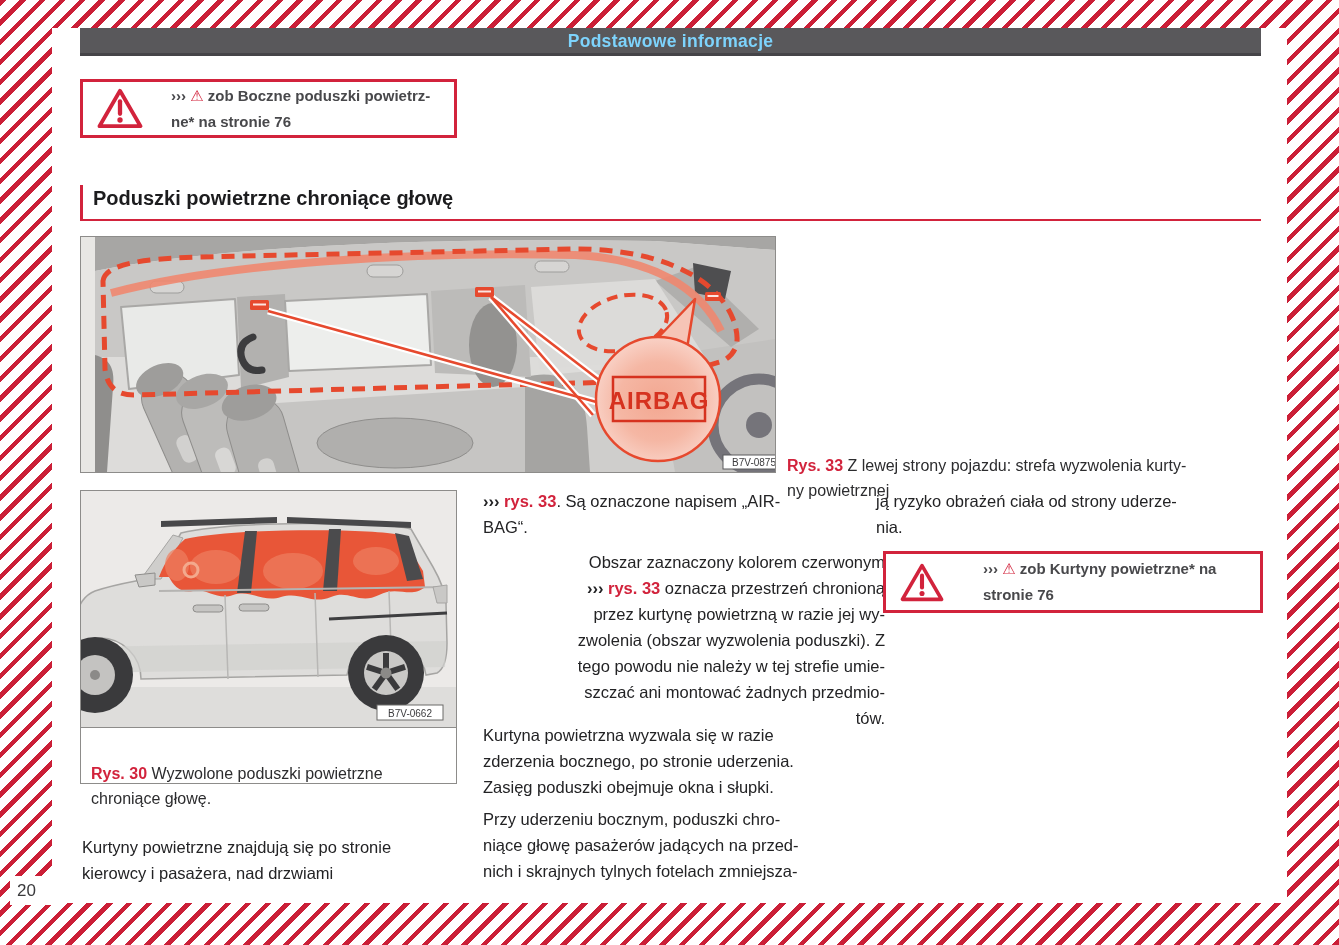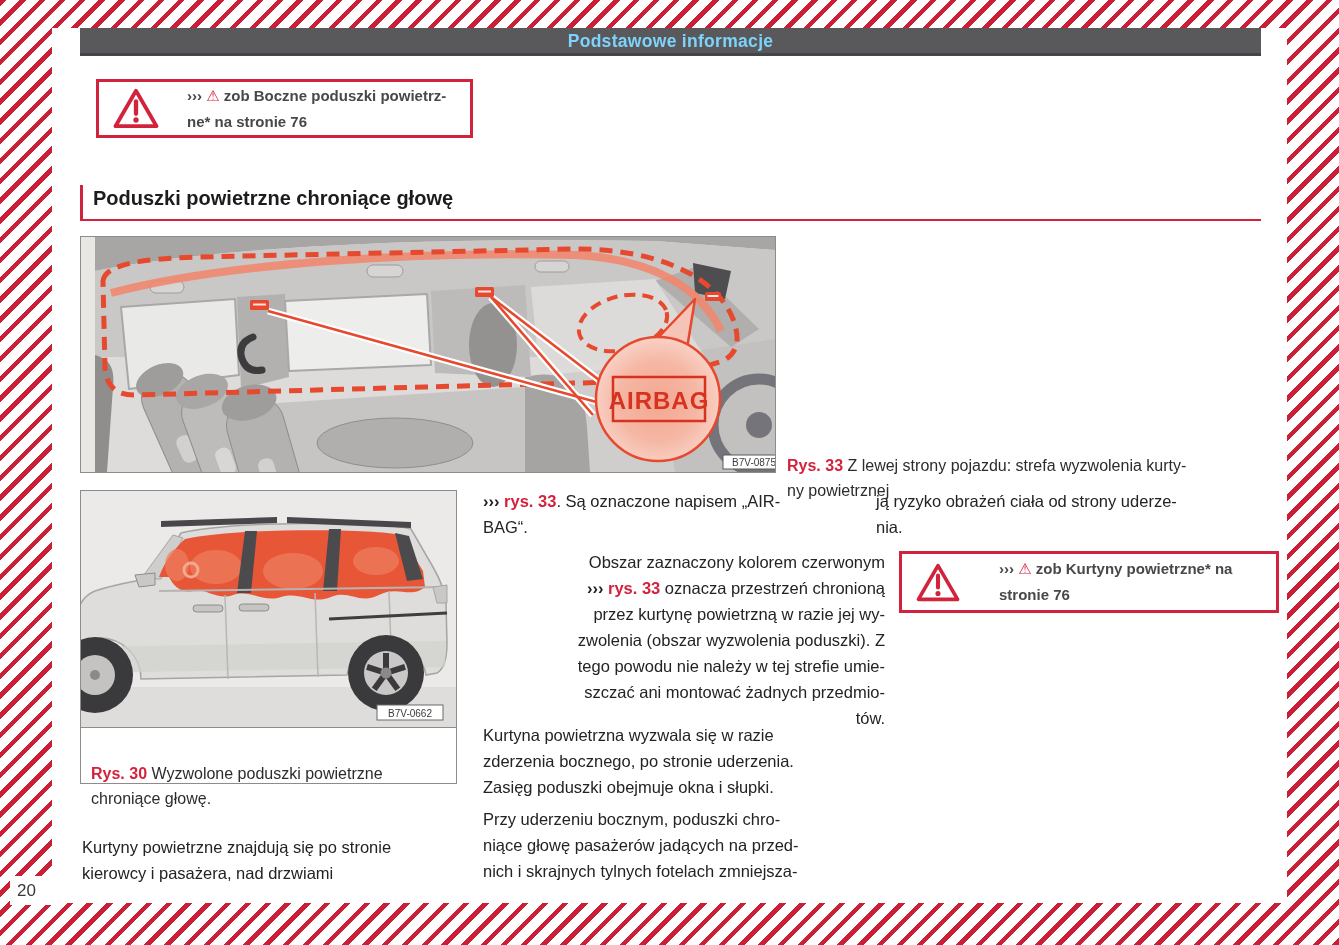--- a/index.html
+++ b/index.html
@@ -7,21 +7,21 @@
         font-family:"Liberation Sans","DejaVu Sans",sans-serif;-webkit-font-smoothing:antialiased;}
   .stripes{position:absolute;inset:0;
         background:repeating-linear-gradient(135deg,#cb1f37 0 4.5px,#ffffff 4.5px 14px);}
   .panel{position:absolute;left:52px;top:28px;width:1235px;height:875px;background:#ffffff;}
   .notch{position:absolute;left:10px;top:876px;width:44px;height:29px;background:#ffffff;}
   .pagenum{position:absolute;left:17px;top:879px;font-size:17px;line-height:24px;color:#3a3a3c;}
   .topbar{position:absolute;left:80px;top:28px;width:1181px;height:25px;background:#59585b;
         border-bottom:3px solid #454448;color:#7dd3fc;font-size:17.5px;font-weight:bold;
         text-align:center;line-height:26px;letter-spacing:.3px;}
   .warnbox{position:absolute;display:flex;align-items:center;border:3px solid #d2233c;
-        background:#fff;box-sizing:border-box;margin-left:16px;}
+        background:#fff;box-sizing:border-box;}
   .warn1{left:80px;top:79px;width:377px;height:59px;}
   .warn2{left:883px;top:551px;width:380px;height:62px;}
   .warnbox .tri{flex:0 0 auto;margin-left:13px;}
   .warntext{margin-left:27px;font-size:15px;font-weight:bold;line-height:26px;color:#48484b;
         white-space:pre-line;}
   .warn2 .warntext{margin-left:38px;}
   .inline-warn{color:#d2233c;font-weight:normal;}
   .heading{position:absolute;left:80px;top:185px;width:1181px;box-sizing:border-box;
         border-left:3px solid #d2233c;border-bottom:2px solid #d2233c;
         padding:2px 0 9px 10px;font-size:20px;font-weight:bold;color:#1c1c1e;}

